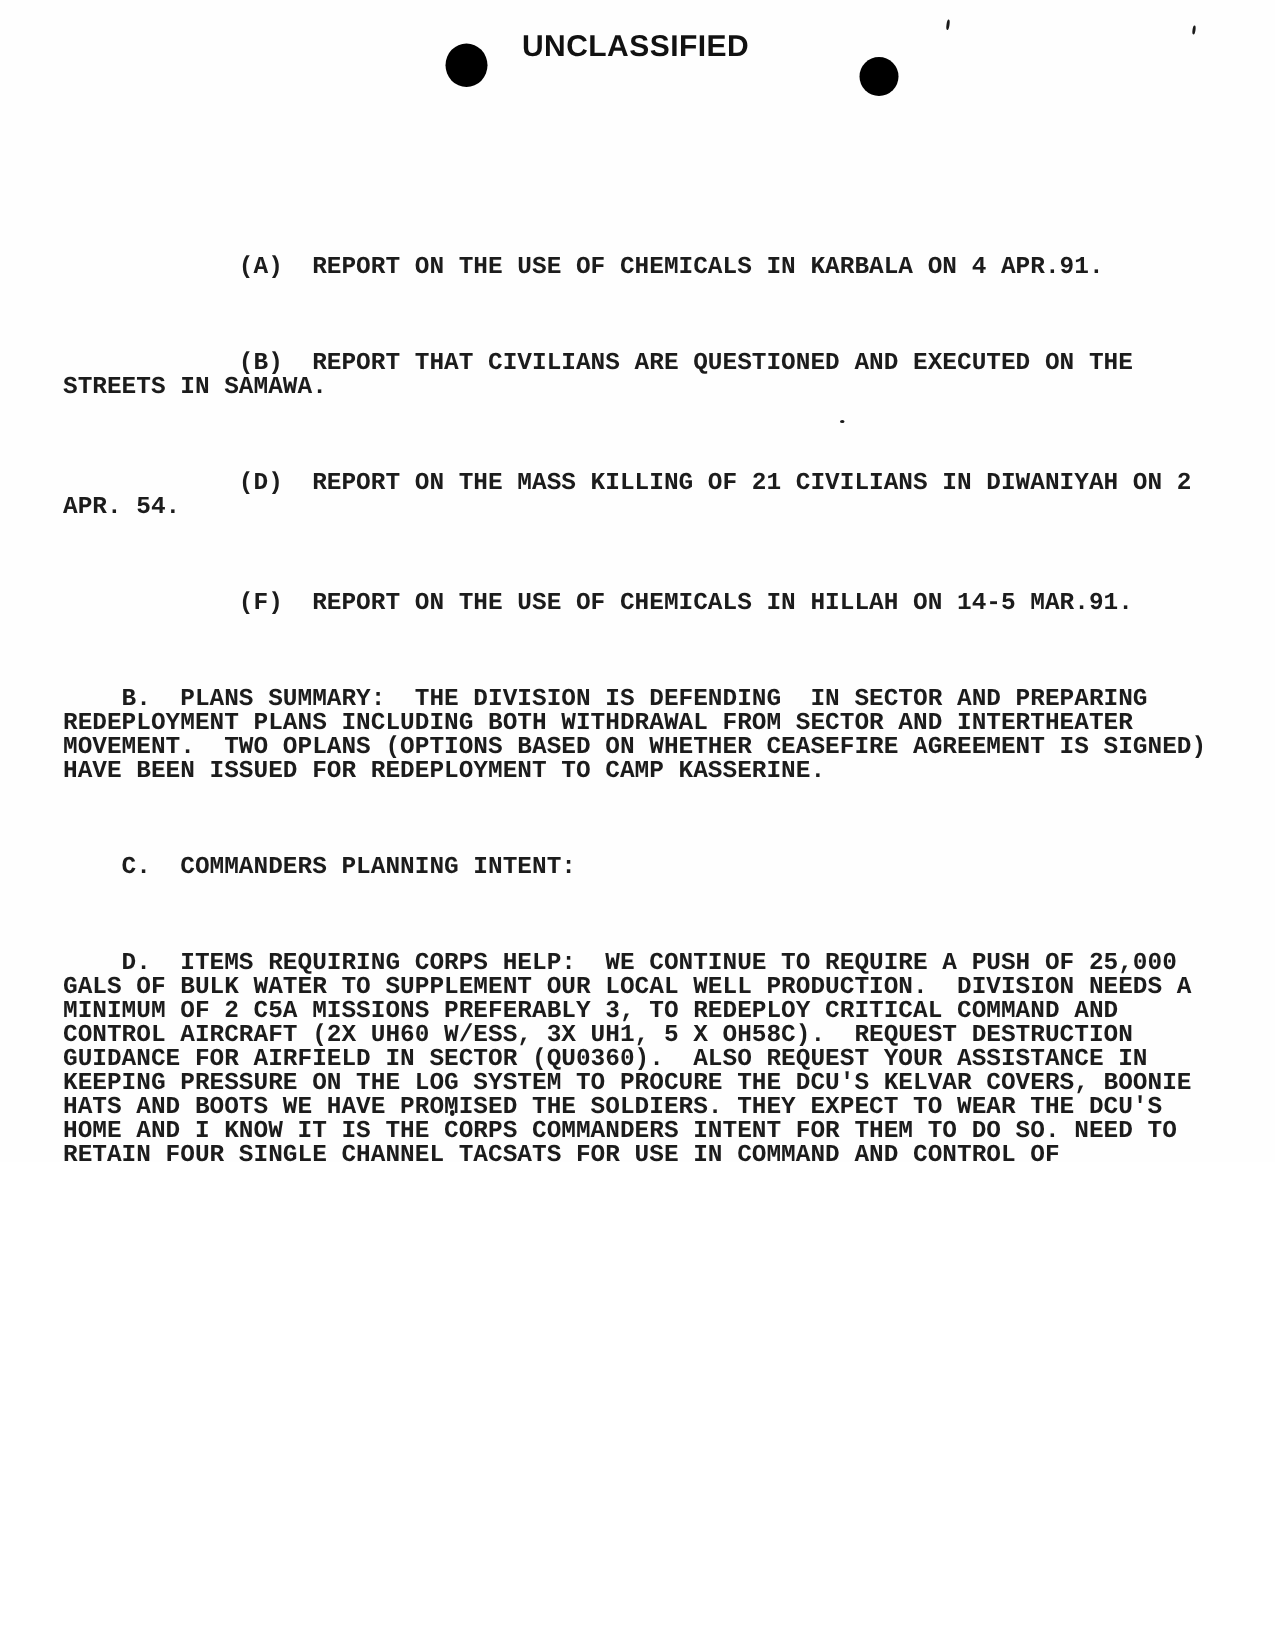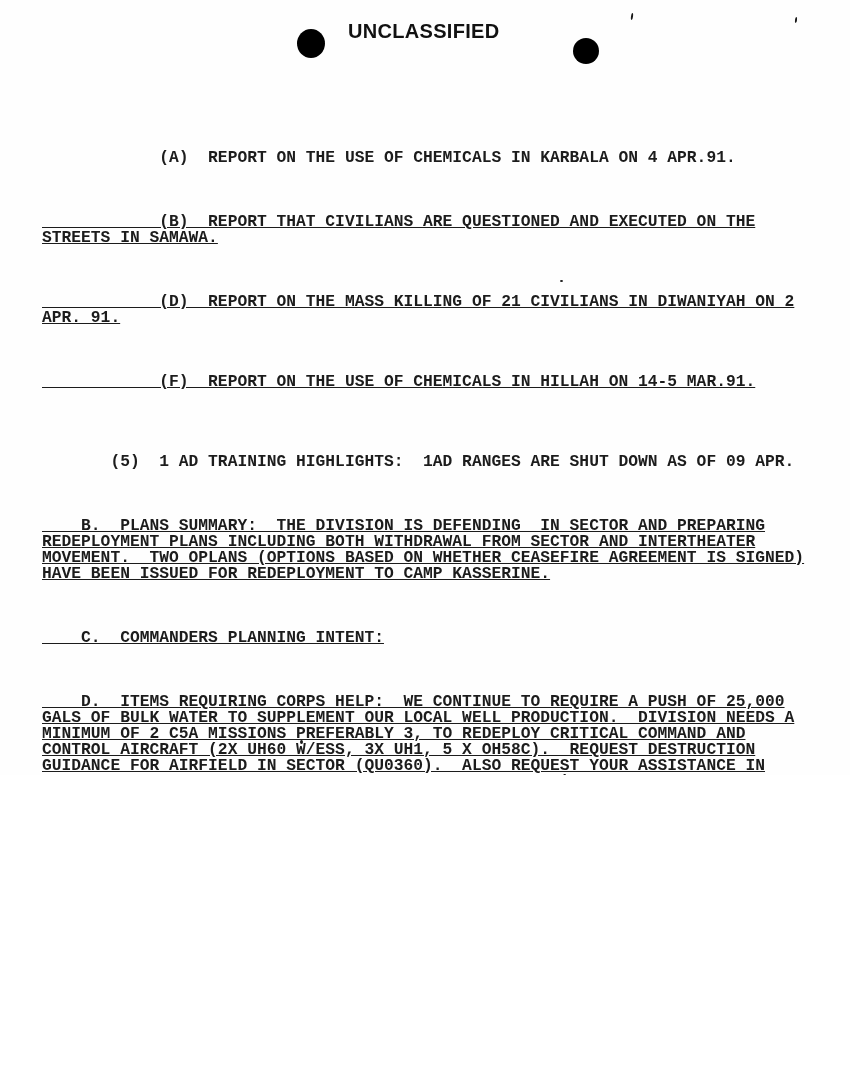--- a/index.html
+++ b/index.html
@@ -15,43 +15,42 @@
     font-weight:700; font-size:20px; color:#111;
     letter-spacing:0.3px; white-space:pre;
   }
   .hole-dot { position:absolute; background:#000; border-radius:50%; }
   .flow {
     position:absolute; left:42px; top:118px; width:808px;
     font-family:"Liberation Mono", monospace;
     font-weight:700; font-size:16.3px; line-height:16px;
     color:#1c1c1c; white-space:pre;
   }
-  .blk { white-space:pre; }
-  .gap1 { margin-top:16px;text-decoration:underline; }
+  .blk { white-space:pre;margin-top:20px; }
+  .gap1 { margin-top:16px; }
   .gap2 { margin-top:32px; }
   .speck { position:absolute; background:#1a1a1a; border-radius:50%; }
   .blob  { position:absolute; background:#0c0c0c; }
 </style>
 </head>
 <body>
 
 <div class="page">
 
   <div class="hole-dot" style="left:297px; top:29px; width:28px; height:29px;"></div>
   <div class="hole-dot" style="left:573px; top:38px; width:26px; height:26px;"></div>
   <div class="classification" style="left:348px; top:20px;">UNCLASSIFIED</div>
 
   <div class="flow">
     <div class="blk">            (A)  REPORT ON THE USE OF CHEMICALS IN KARBALA ON 4 APR.91.</div>
     <div class="blk gap1">            (B)  REPORT THAT CIVILIANS ARE QUESTIONED AND EXECUTED ON THE
 STREETS IN SAMAWA.</div>
     <div class="blk gap1">            (D)  REPORT ON THE MASS KILLING OF 21 CIVILIANS IN DIWANIYAH ON 2
-APR. 91.</div>
+APR. 54.</div>
     <div class="blk gap1">            (F)  REPORT ON THE USE OF CHEMICALS IN HILLAH ON 14-5 MAR.91.</div>
-    <div class="blk gap2">       (5)  1 AD TRAINING HIGHLIGHTS:  1AD RANGES ARE SHUT DOWN AS OF 09 APR.</div>
     <div class="blk gap1">    B.  PLANS SUMMARY:  THE DIVISION IS DEFENDING  IN SECTOR AND PREPARING
 REDEPLOYMENT PLANS INCLUDING BOTH WITHDRAWAL FROM SECTOR AND INTERTHEATER
 MOVEMENT.  TWO OPLANS (OPTIONS BASED ON WHETHER CEASEFIRE AGREEMENT IS SIGNED)
 HAVE BEEN ISSUED FOR REDEPLOYMENT TO CAMP KASSERINE.</div>
     <div class="blk gap1">    C.  COMMANDERS PLANNING INTENT:</div>
     <div class="blk gap1">    D.  ITEMS REQUIRING CORPS HELP:  WE CONTINUE TO REQUIRE A PUSH OF 25,000
 GALS OF BULK WATER TO SUPPLEMENT OUR LOCAL WELL PRODUCTION.  DIVISION NEEDS A
 MINIMUM OF 2 C5A MISSIONS PREFERABLY 3, TO REDEPLOY CRITICAL COMMAND AND
 CONTROL AIRCRAFT (2X UH60 W/ESS, 3X UH1, 5 X OH58C).  REQUEST DESTRUCTION
 GUIDANCE FOR AIRFIELD IN SECTOR (QU0360).  ALSO REQUEST YOUR ASSISTANCE IN

